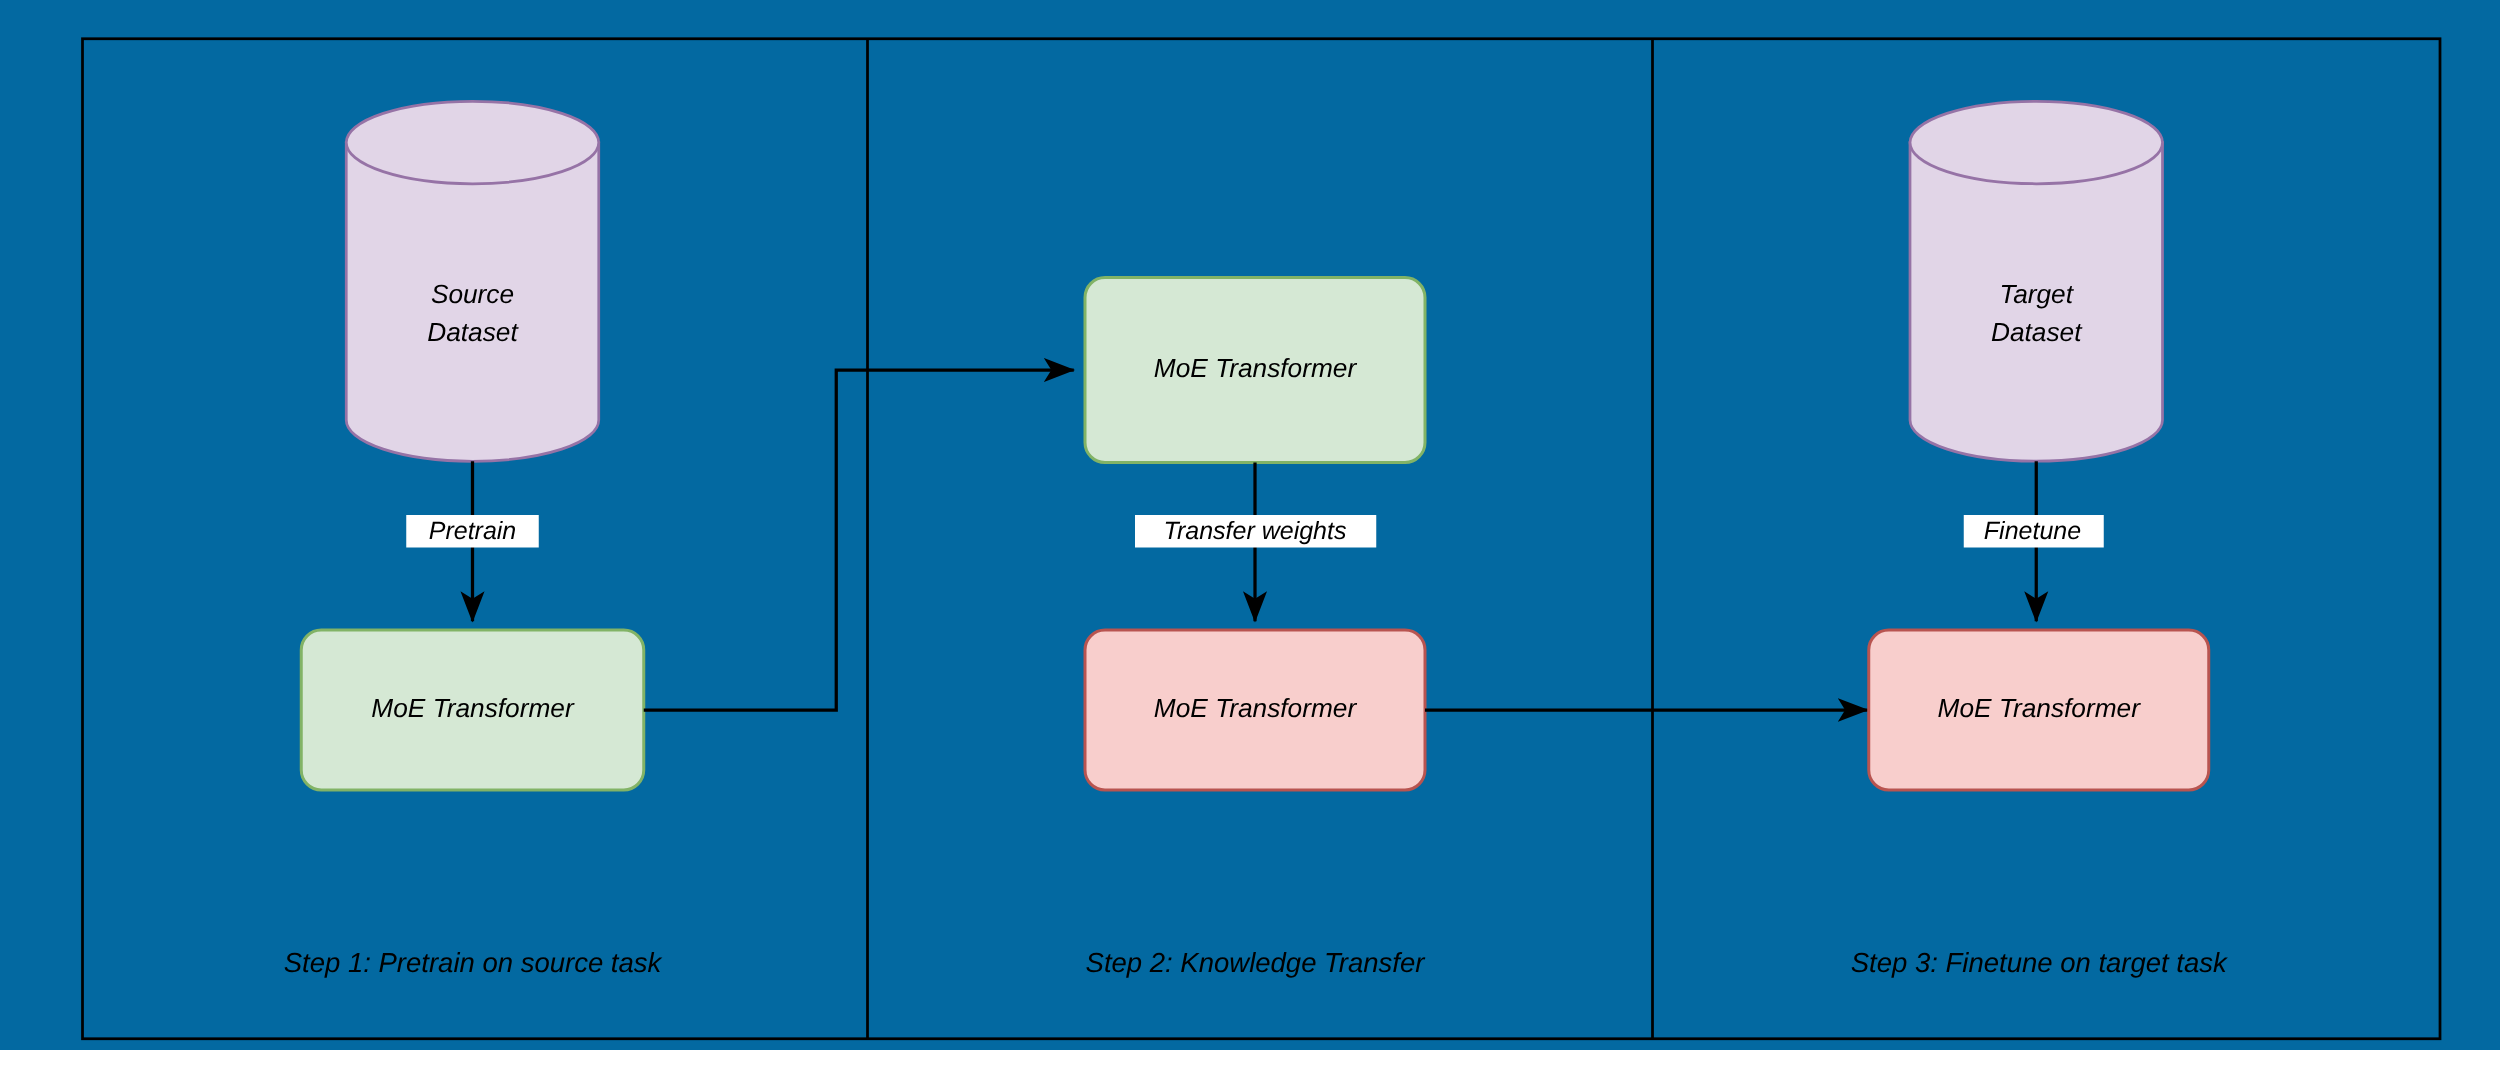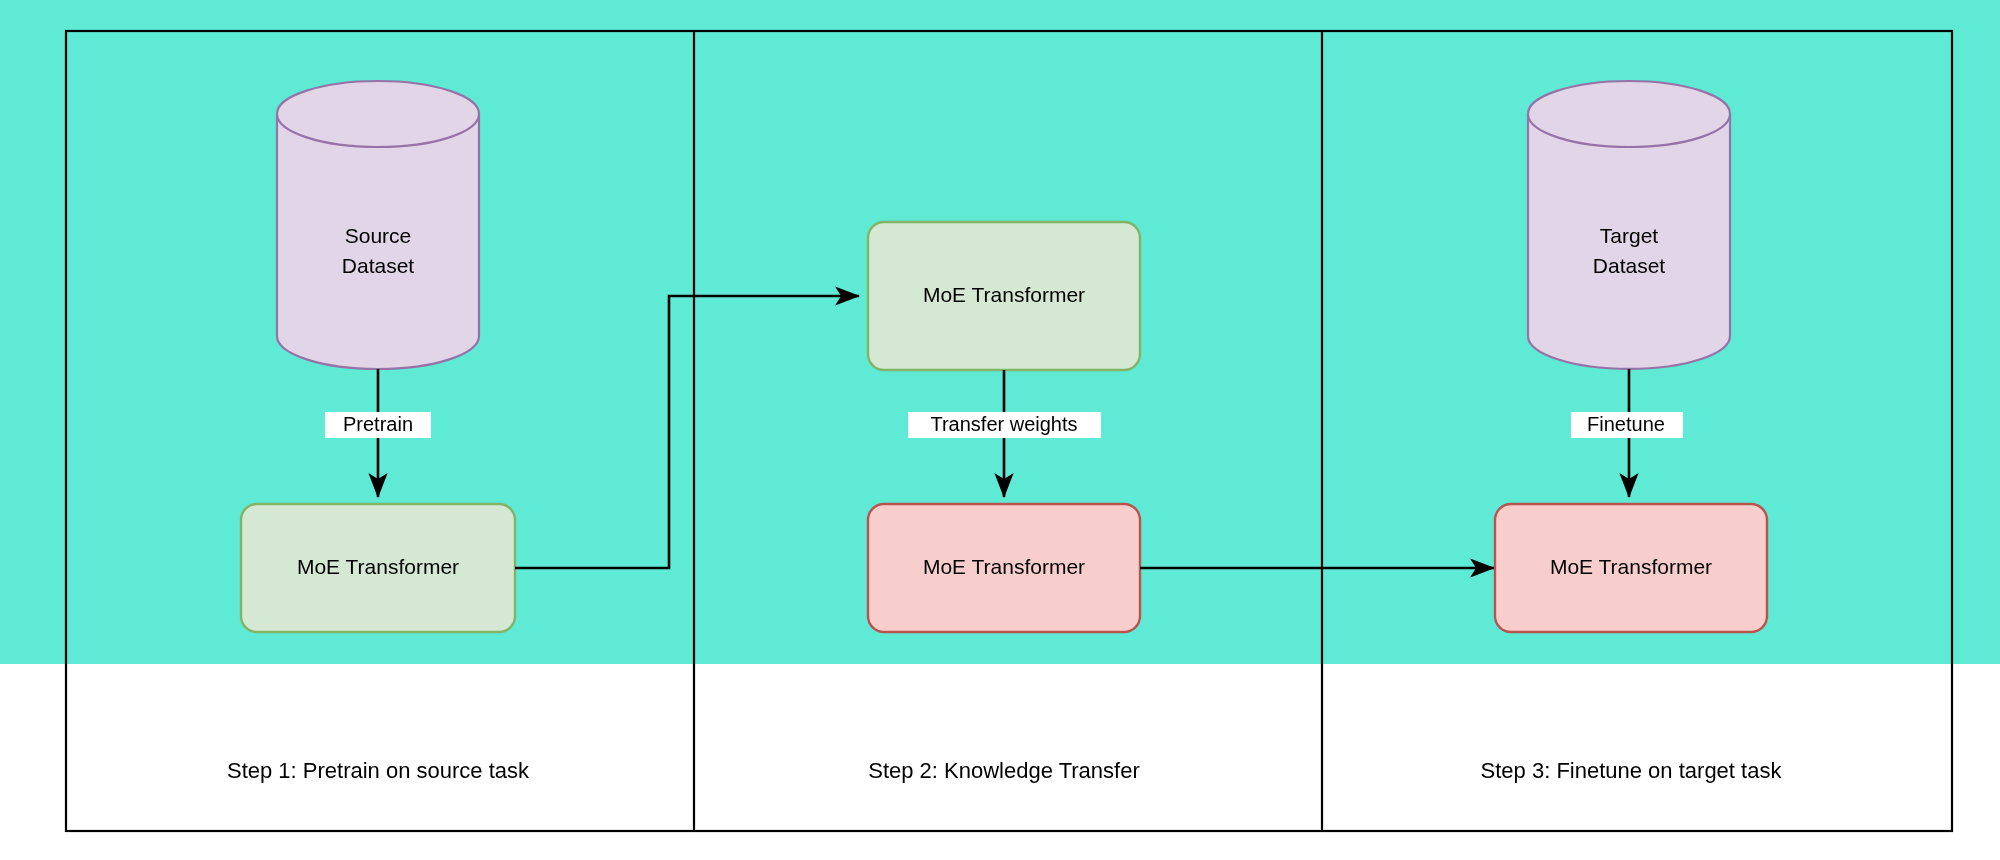--- a/index.html
+++ b/index.html
@@ -9,22 +9,23 @@
   }
   body {
     width: 2000px;
     height: 860px;
     font-family: "Liberation Sans", sans-serif;
     overflow: hidden;
   }
   #diagram-root {
     position: relative;
     width: 2000px;
-    height: 664px;
-    background: #5eead4;
+    height: 840px;
+    background: #0369a1;
+    font-style: italic;
   }
   svg.canvas {
     position: absolute;
     top: 0;
     left: 0;
     width: 2000px;
     height: 860px;
     display: block;
   }
   .node-label {

